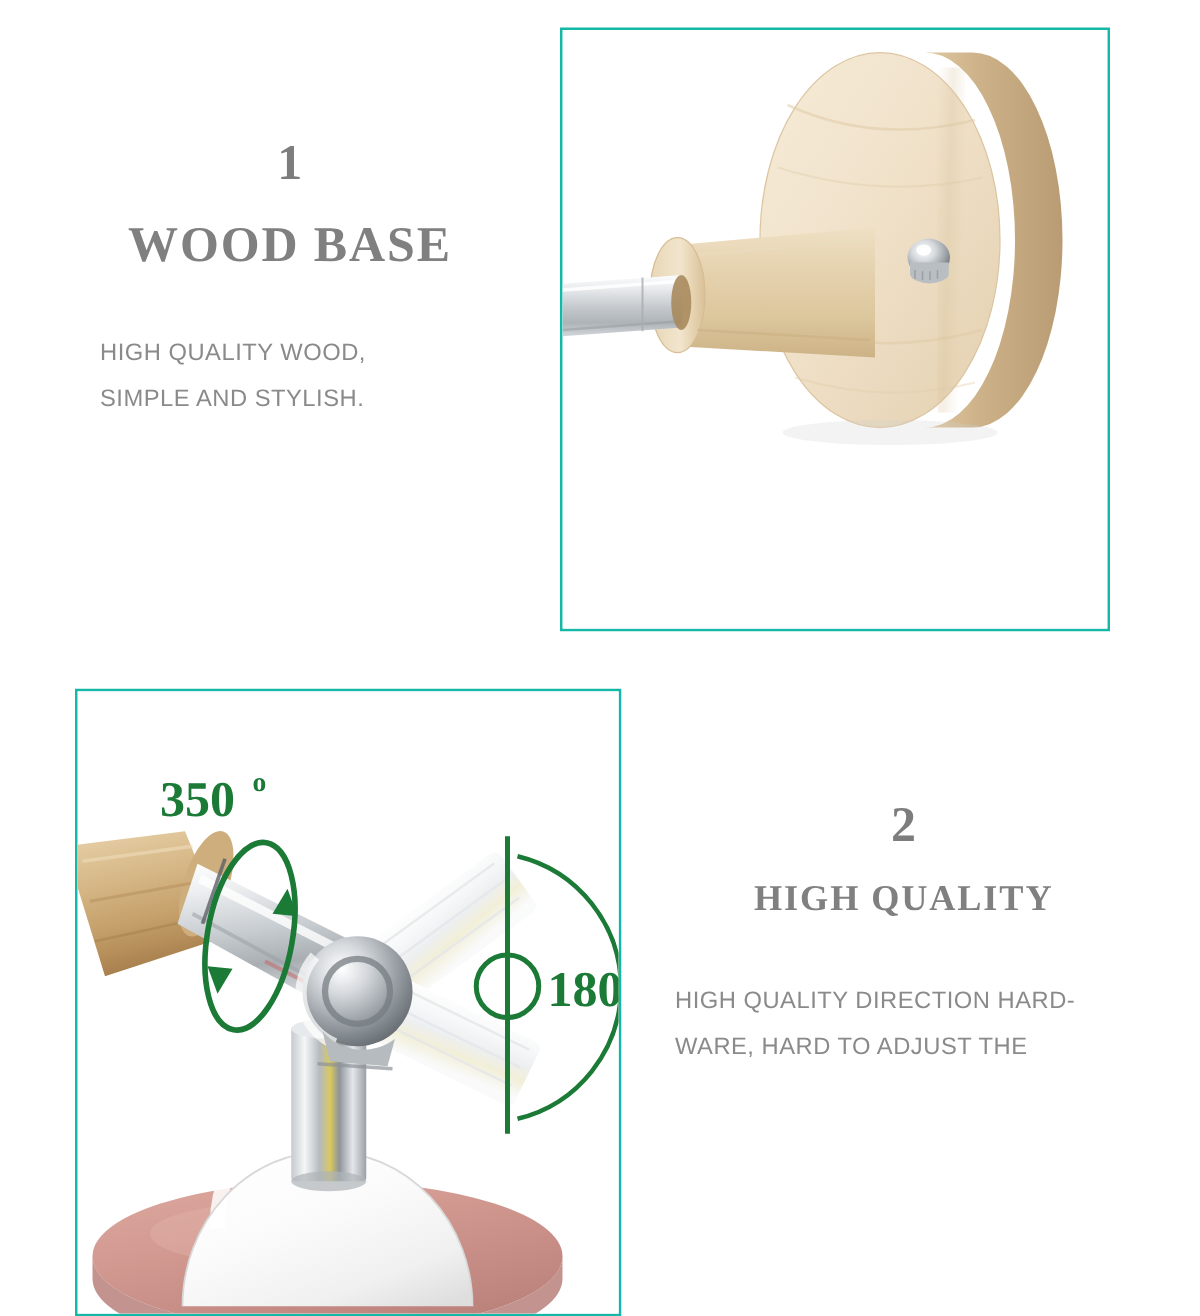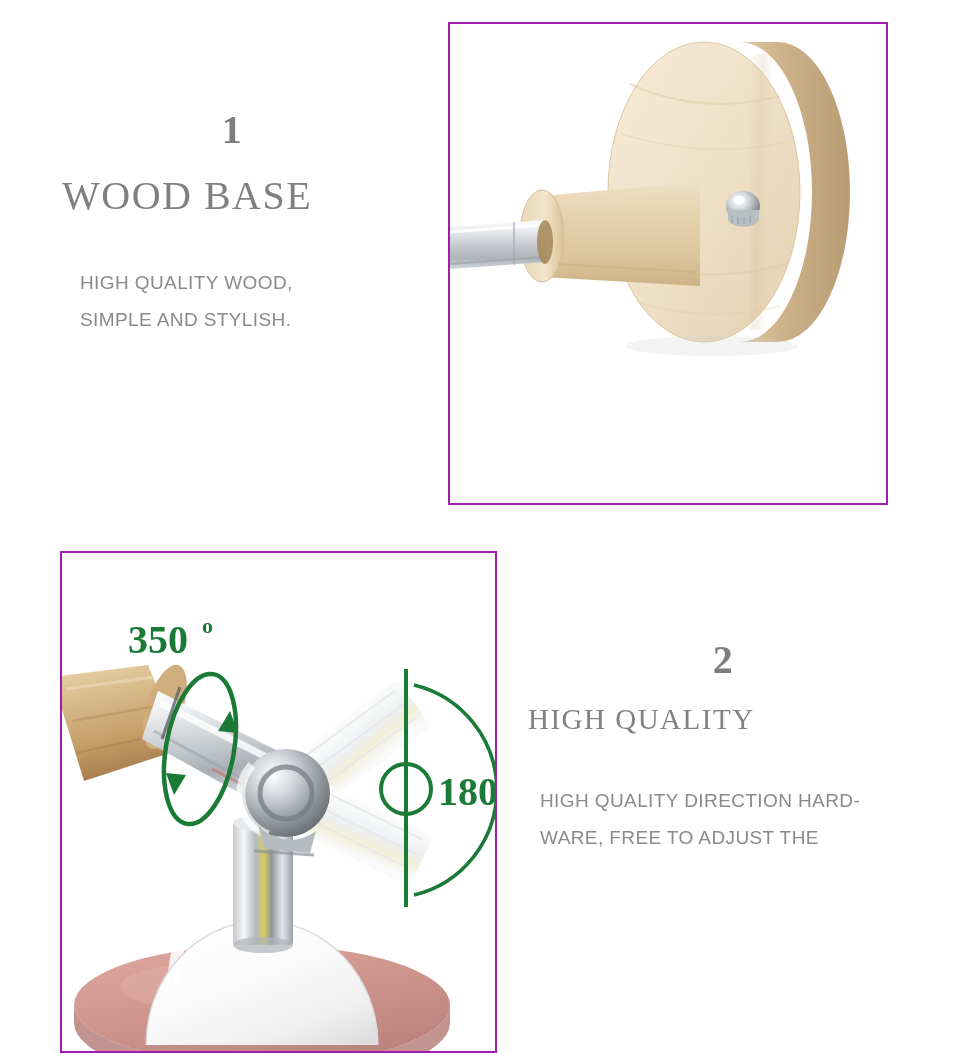--- a/index.html
+++ b/index.html
@@ -28,23 +28,24 @@
     font-weight: bold;
     font-size: 40px;
     color: #7d7d7d;
     text-align: center;
     line-height: 1;
     letter-spacing: 0.5px;
   }
 
   .step-title {
     font-family: "Liberation Serif", serif;
-    font-weight: normal;
+    font-weight: bold;
     font-size: 40px;
     color: #808080;
+    text-align: center;
     line-height: 1.1;
     letter-spacing: 1.5px;
     white-space: nowrap;
   }
 
   .step-body {
     font-family: "Liberation Sans", sans-serif;
     font-size: 19px;
     color: #8a8a8a;
     line-height: 1.95;
@@ -57,21 +58,21 @@
   #block-one .step-body   { padding-left: 18px; margin-top: 27px; }
 
   #block-two { left: 528px; top: 640px; width: 390px; }
   #block-two .step-number { margin-bottom: 24px; }
   #block-two .step-title  { margin-bottom: 46px; font-size: 29px; }
   #block-two .step-body   { padding-left: 12px; }
 
   
   .photo-frame {
     position: absolute;
-    border: 2px solid #a21caf;
+    border: 2px solid #14b8a6;
     background: #ffffff;
     overflow: hidden;
   }
 
   #frame-wood-base { left: 448px; top: 22px; width: 440px; height: 483px; }
   #frame-joint     { left: 60px;  top: 551px; width: 437px; height: 502px; }
 
   .photo-frame svg { display: block; width: 100%; height: 100%; }
 </style>
 </head>
@@ -296,17 +297,17 @@
         <text x="450" y="230" font-family="Liberation Serif, serif" font-size="20" font-weight="bold" fill="#1a7a36">o</text>
       </g>
     </svg>
   </div>
 
   <div class="text-block" id="block-two">
     <div class="step-number">2</div>
     <div class="step-title">HIGH QUALITY</div>
     <div class="step-body">
       <div>HIGH QUALITY DIRECTION HARD-</div>
-      <div>WARE, FREE TO ADJUST THE</div>
+      <div>WARE, HARD TO ADJUST THE</div>
     </div>
   </div>
 
 </div>
 
 </body></html>

